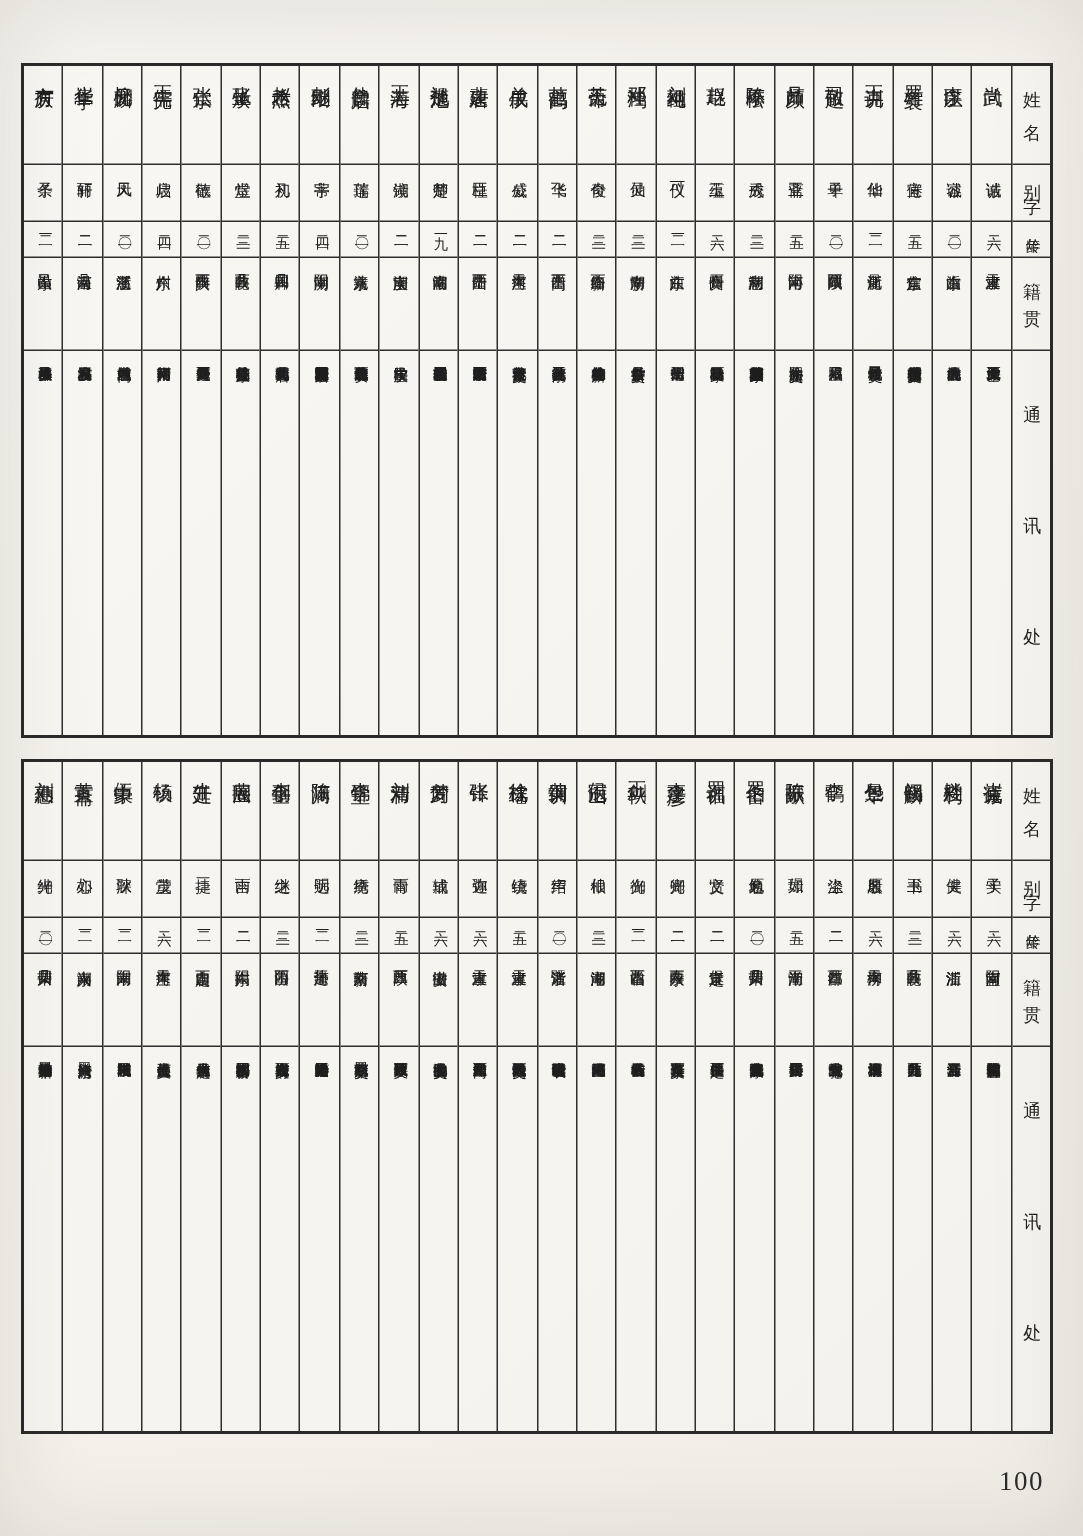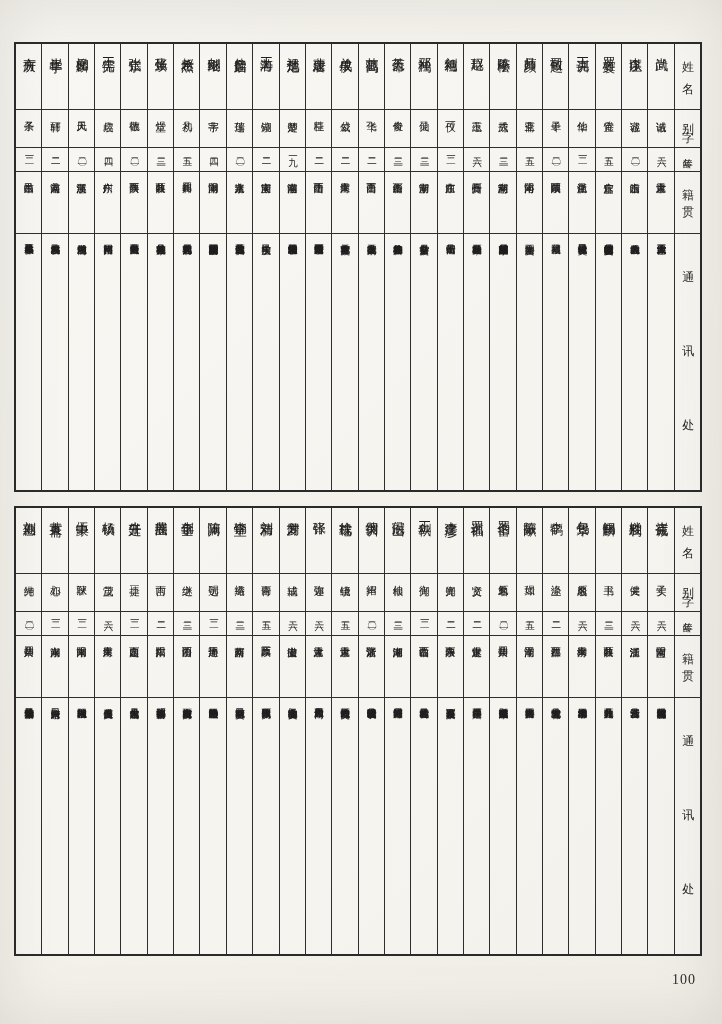--- a/index.html
+++ b/index.html
@@ -44,22 +44,22 @@
   .cell.native .vtext{font-size:10px;}
   .cell.addr .vtext{font-size:9.5px;line-height:1.15;}
   
   .col.head .vtext{font-size:12px;}
   .col.head .cell.name .vtext{letter-spacing:22px;padding-top:4px;}
   .col.head .cell.zi .vtext{letter-spacing:8px;}
   .col.head .cell.age .vtext{letter-spacing:0;font-size:10px;}
   .col.head .cell.native .vtext{letter-spacing:18px;padding-top:4px;}
   .col.head .cell.addr .vtext{letter-spacing:74px;padding-top:24px;}
   .page-number{
-    position:absolute;right:26px;bottom:36px;
-    font-size:14px;letter-spacing:1px;color:#2b2b2b;
+    position:absolute;right:26px;bottom:26px;
+    font-size:18px;letter-spacing:1px;color:#2b2b2b;
     font-family:"Liberation Serif","DejaVu Serif",serif;
     margin-top:12px;
   }
 </style>
 </head>
 <body>
 
 <div class="sheet">
   <div class="content">
 

